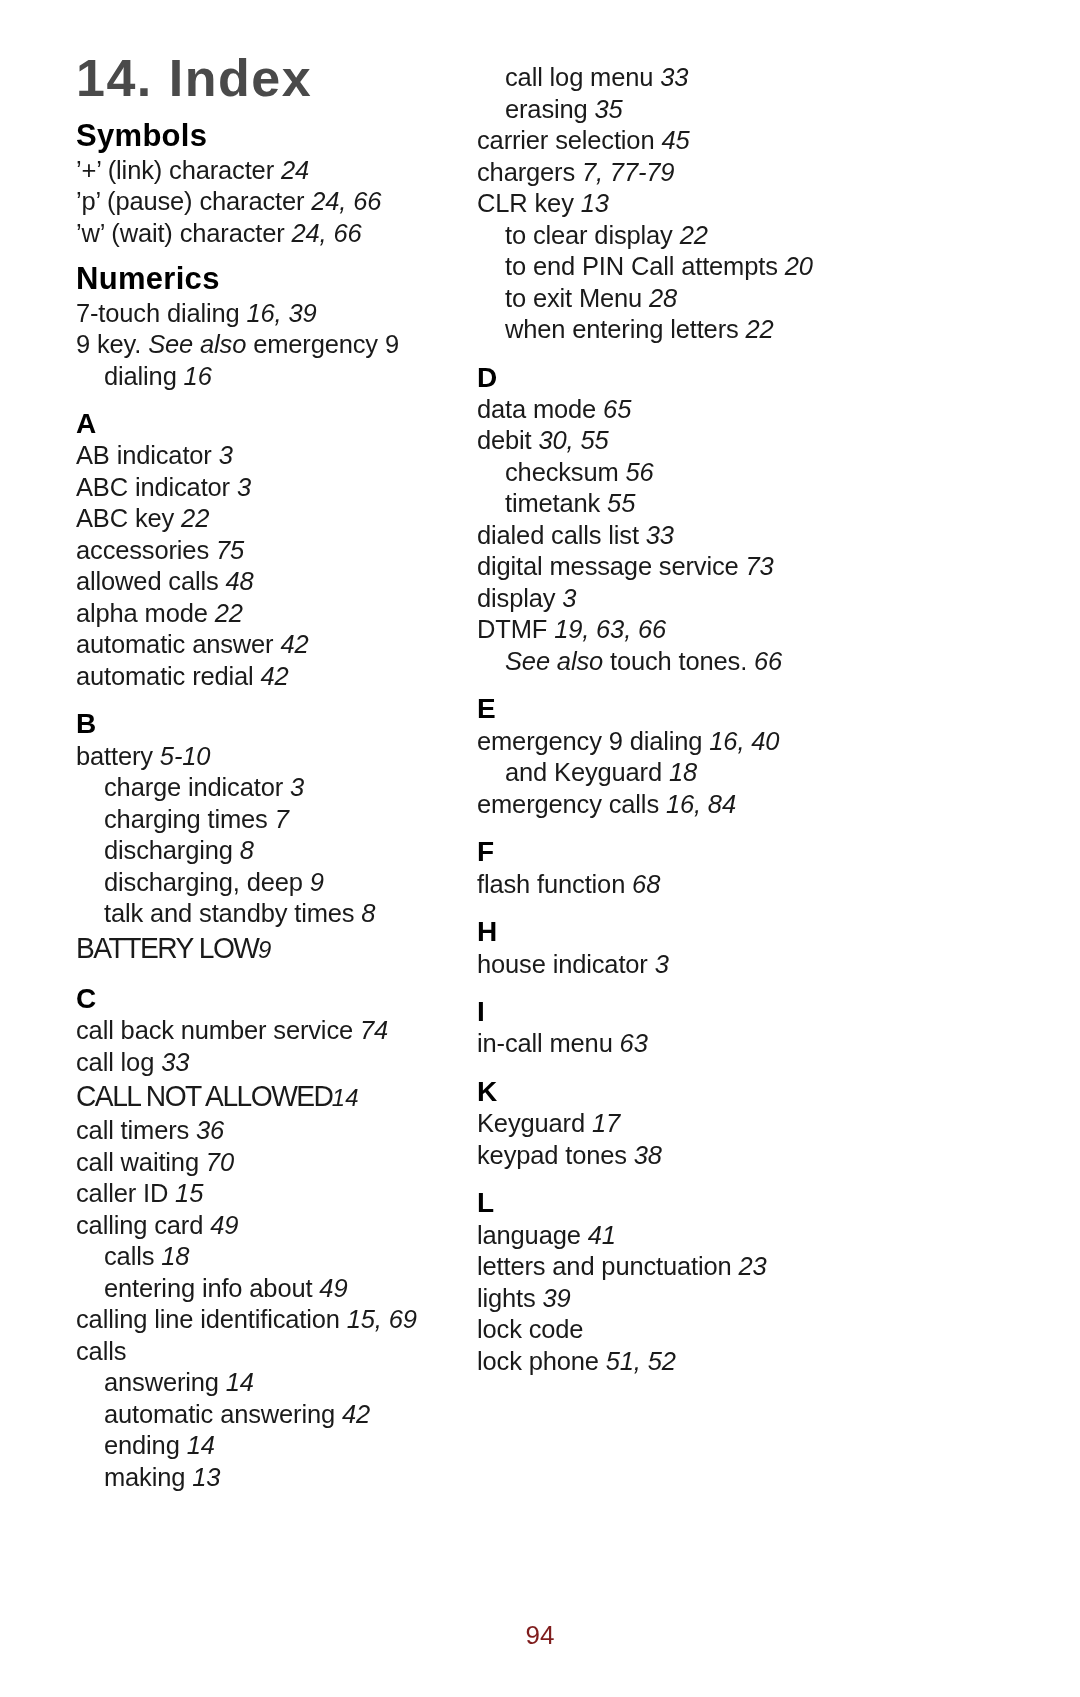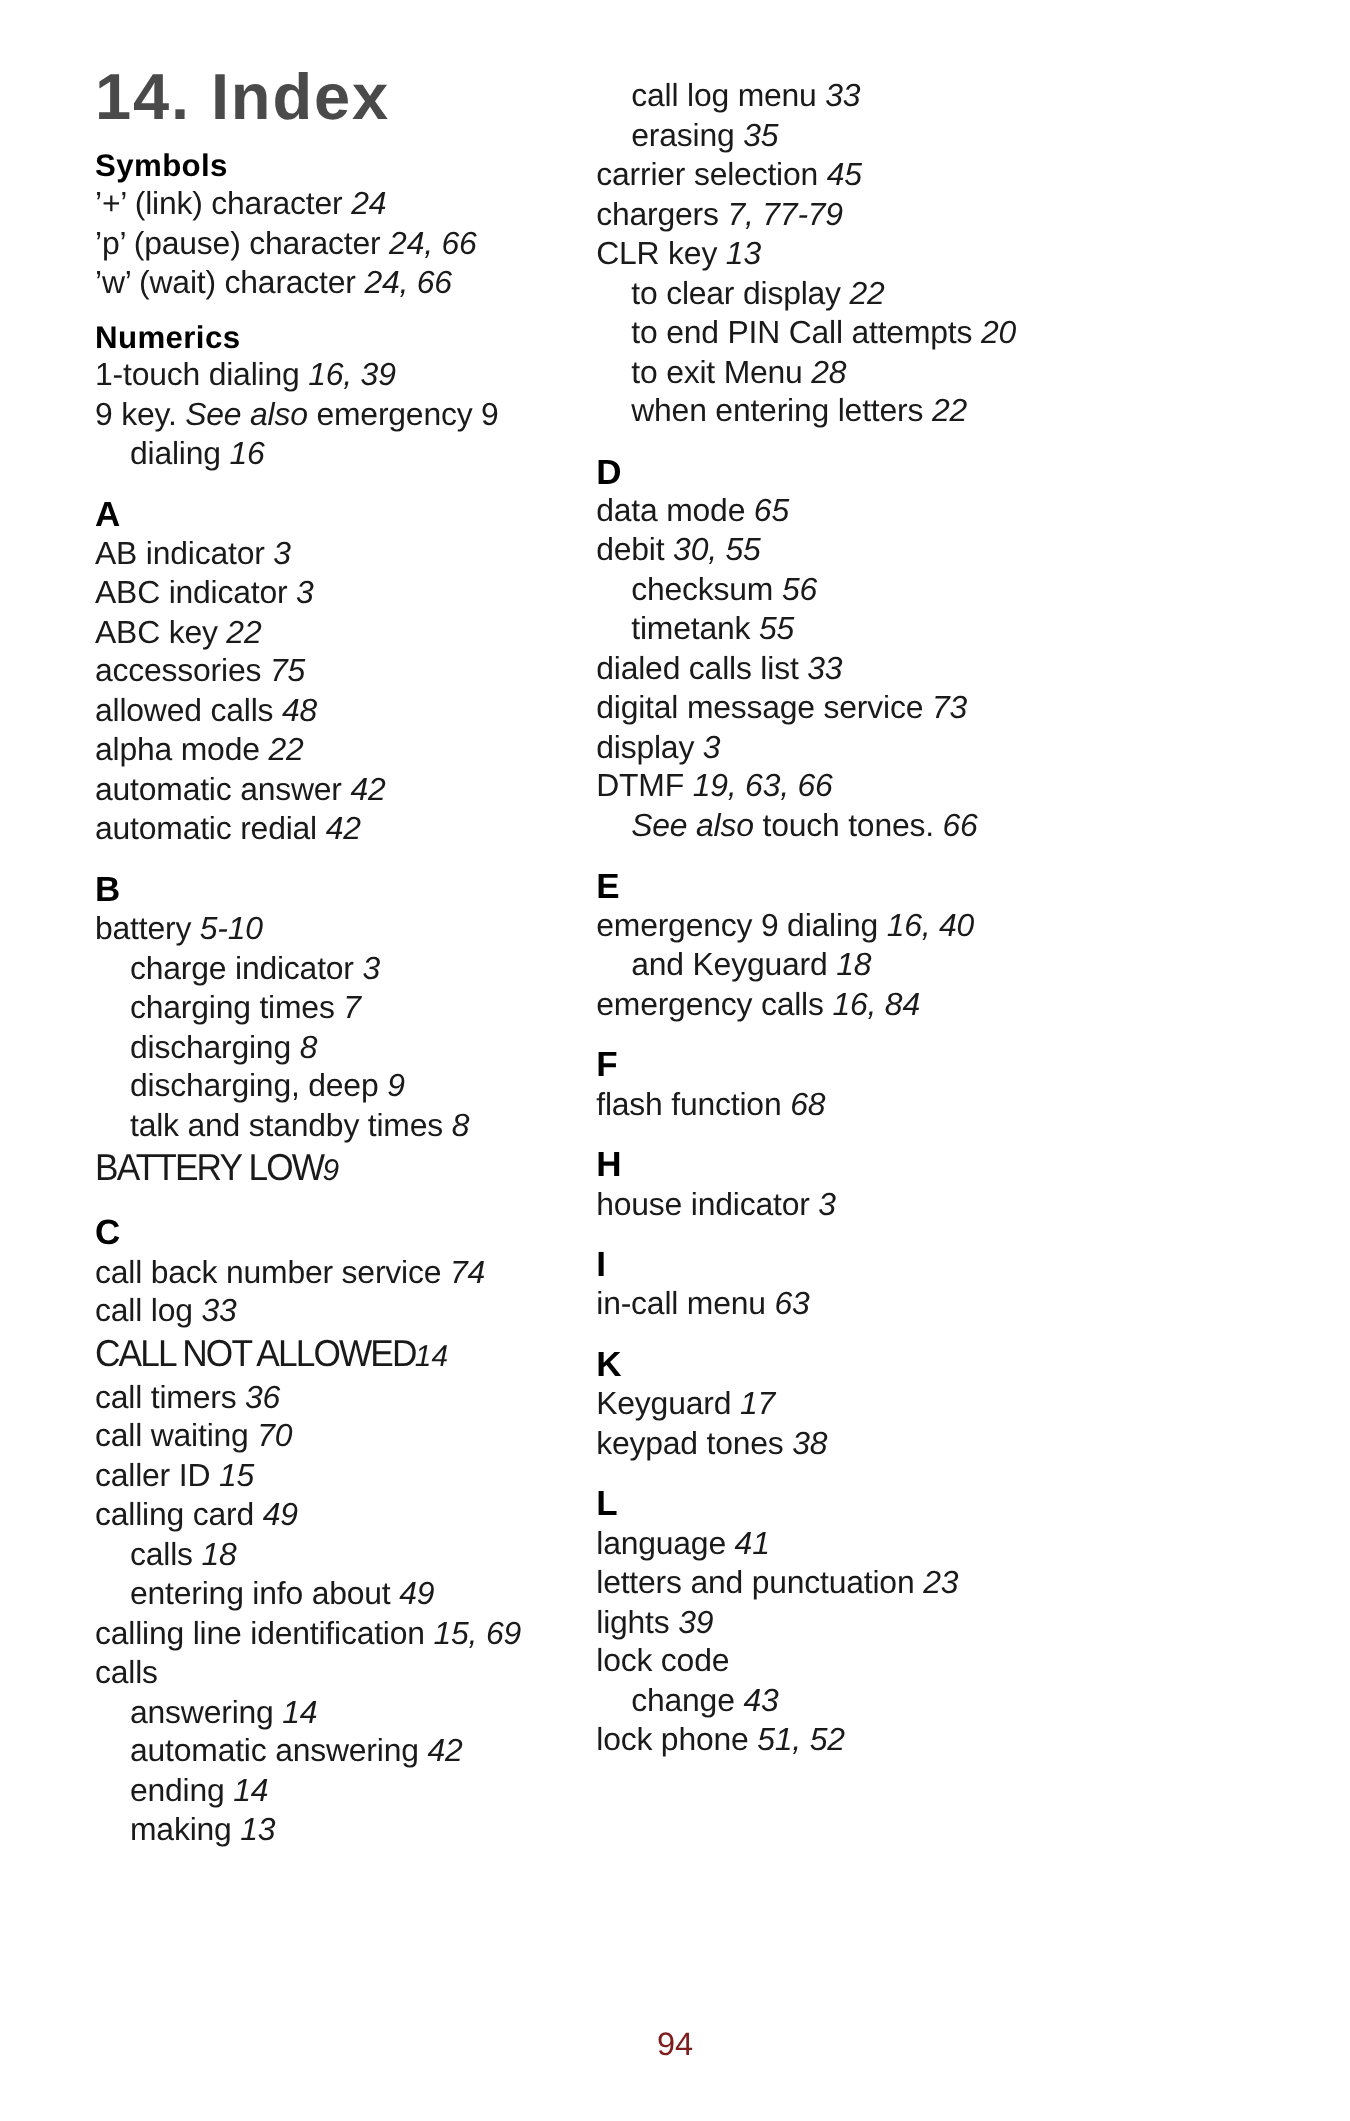--- a/index.html
+++ b/index.html
@@ -57,21 +57,21 @@
   
   .group-head {
     font-size: 28px;
     font-weight: bold;
     color: #000000;
     letter-spacing: 0.5px;
     margin: 17px 0 2px 0;
     line-height: 1.05;
   }
   .group-head.word {
-    font-size: 25px;
+    font-size: 31px;
     letter-spacing: 0.3px;
     margin-top: 14px;
   }
   .group-head.first { margin-top: 0; }
 
   
   .entry {
     font-size: 25.5px;
     line-height: 31.5px;
     color: #1a1a1a;
@@ -123,21 +123,21 @@
 
   <div class="chapter-title">14. Index</div>
 
   <div class="columns">
     <div class="col col-left" id="col-left">
         <div class="group-head word first">Symbols</div>
         <div class="entry lvl1"><span>’+’ (link) character </span><span class="pg">24</span></div>
         <div class="entry lvl1"><span>’p’ (pause) character </span><span class="pg">24, 66</span></div>
         <div class="entry lvl1"><span>’w’ (wait) character </span><span class="pg">24, 66</span></div>
         <div class="group-head word">Numerics</div>
-        <div class="entry lvl1"><span>1-touch dialing </span><span class="pg">16, 39</span></div>
+        <div class="entry lvl1"><span>7-touch dialing </span><span class="pg">16, 39</span></div>
         <div class="entry lvl1"><span>9 key. </span><span class="it">See also</span><span> emergency 9</span></div>
         <div class="entry lvl2"><span>dialing </span><span class="pg">16</span></div>
         <div class="group-head">A</div>
         <div class="entry lvl1"><span>AB indicator </span><span class="pg">3</span></div>
         <div class="entry lvl1"><span>ABC indicator </span><span class="pg">3</span></div>
         <div class="entry lvl1"><span>ABC key </span><span class="pg">22</span></div>
         <div class="entry lvl1"><span>accessories </span><span class="pg">75</span></div>
         <div class="entry lvl1"><span>allowed calls </span><span class="pg">48</span></div>
         <div class="entry lvl1"><span>alpha mode </span><span class="pg">22</span></div>
         <div class="entry lvl1"><span>automatic answer </span><span class="pg">42</span></div>
@@ -198,20 +198,19 @@
         <div class="group-head">I</div>
         <div class="entry lvl1"><span>in-call menu </span><span class="pg">63</span></div>
         <div class="group-head">K</div>
         <div class="entry lvl1"><span>Keyguard </span><span class="pg">17</span></div>
         <div class="entry lvl1"><span>keypad tones </span><span class="pg">38</span></div>
         <div class="group-head">L</div>
         <div class="entry lvl1"><span>language </span><span class="pg">41</span></div>
         <div class="entry lvl1"><span>letters and punctuation </span><span class="pg">23</span></div>
         <div class="entry lvl1"><span>lights </span><span class="pg">39</span></div>
         <div class="entry lvl1"><span>lock code</span></div>
-        <div class="entry lvl2"><span>change </span><span class="pg">43</span></div>
         <div class="entry lvl1"><span>lock phone </span><span class="pg">51, 52</span></div>
       </div>
   </div>
 
   <div class="folio">94</div>
 
 </div>
 
 </body></html>

